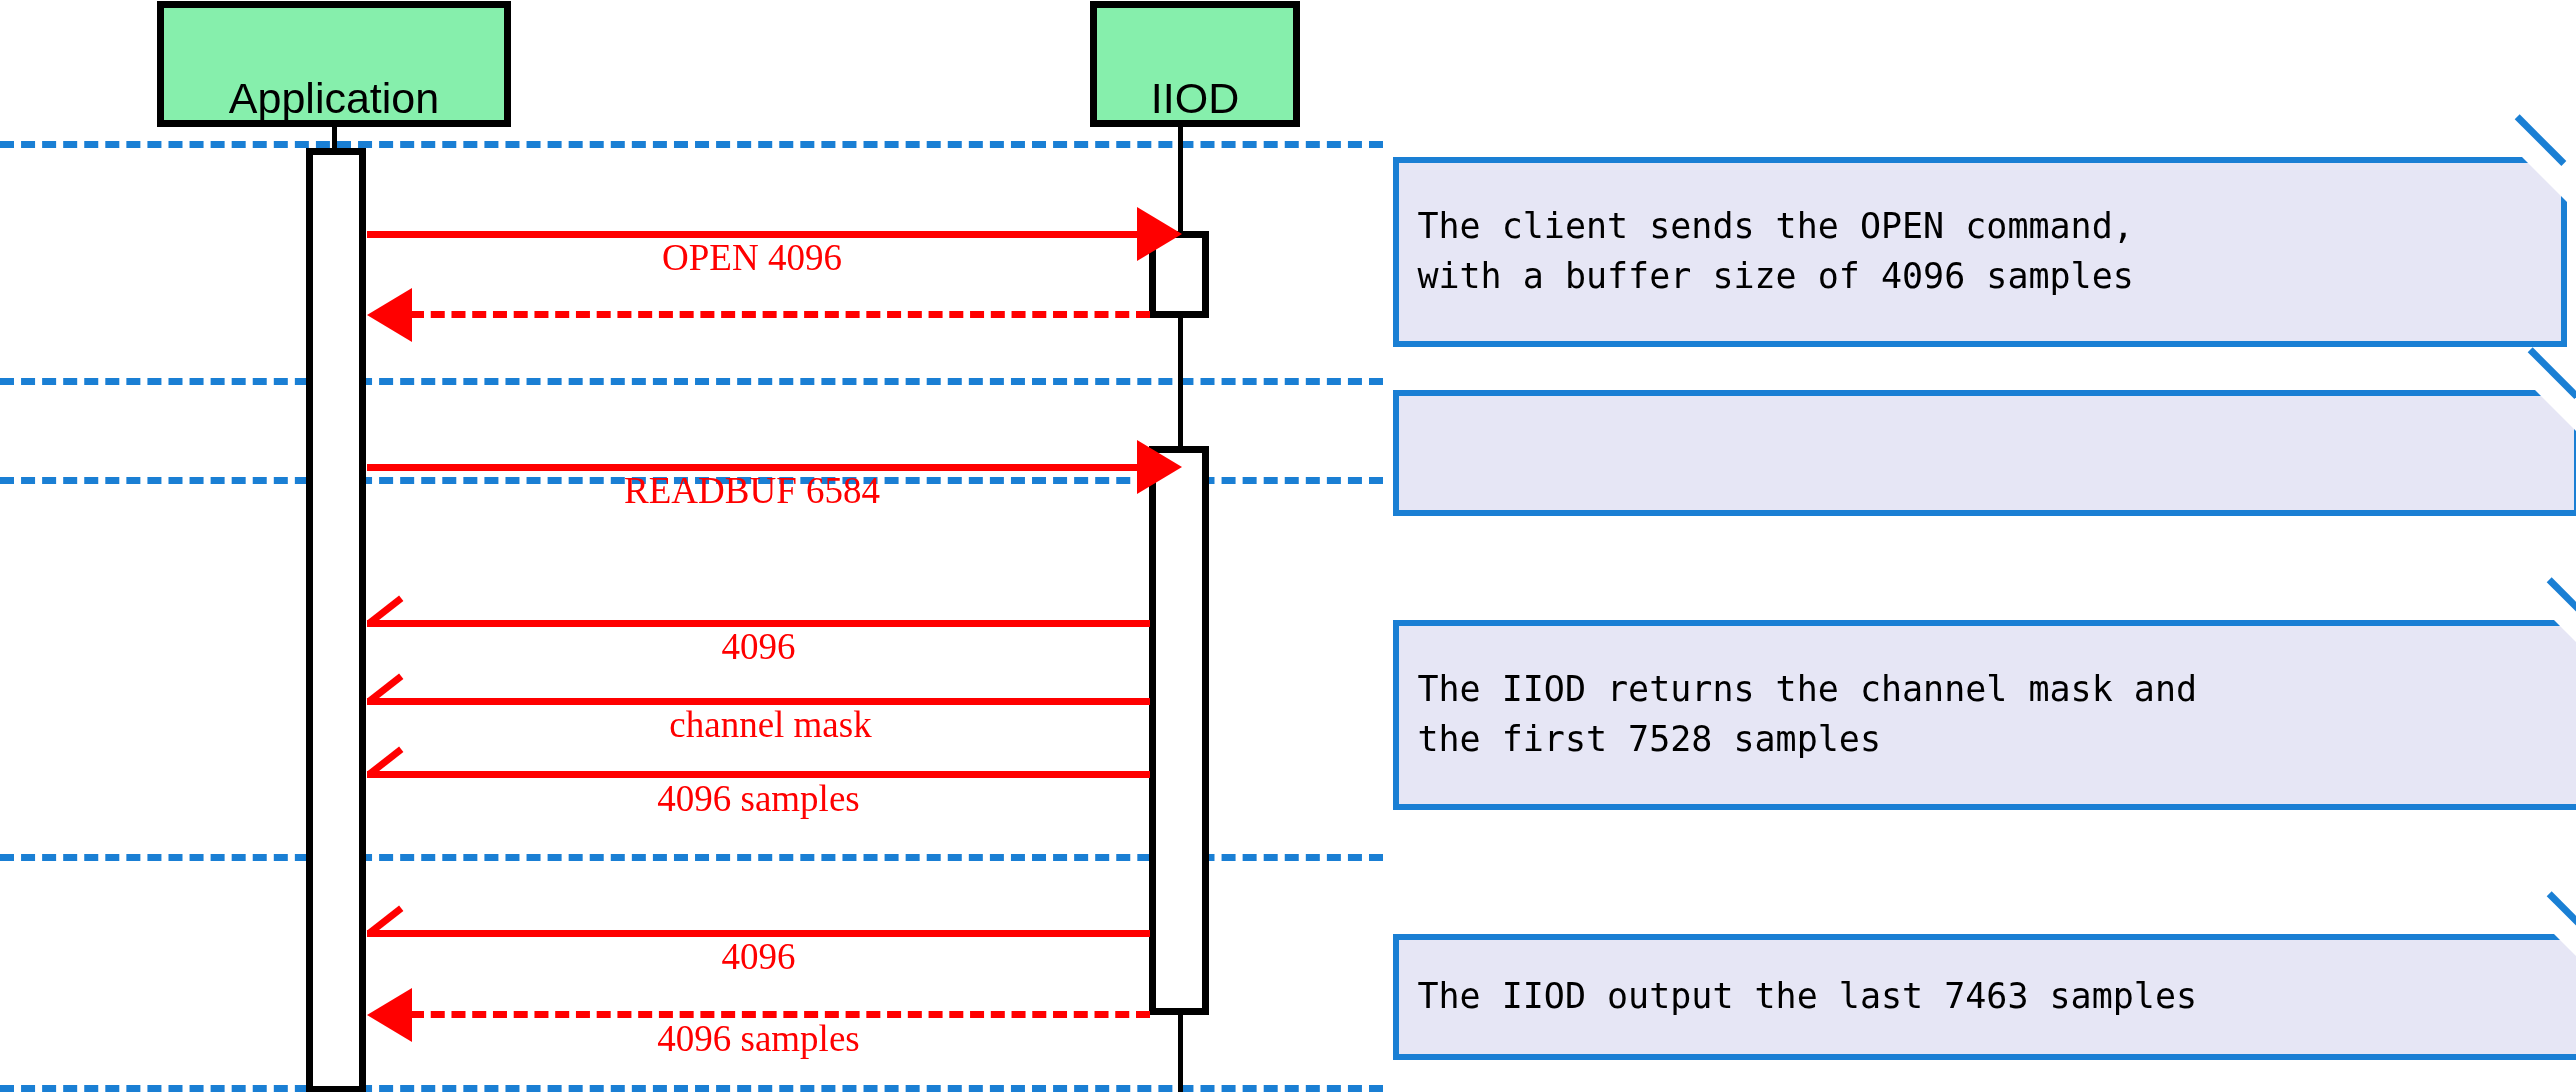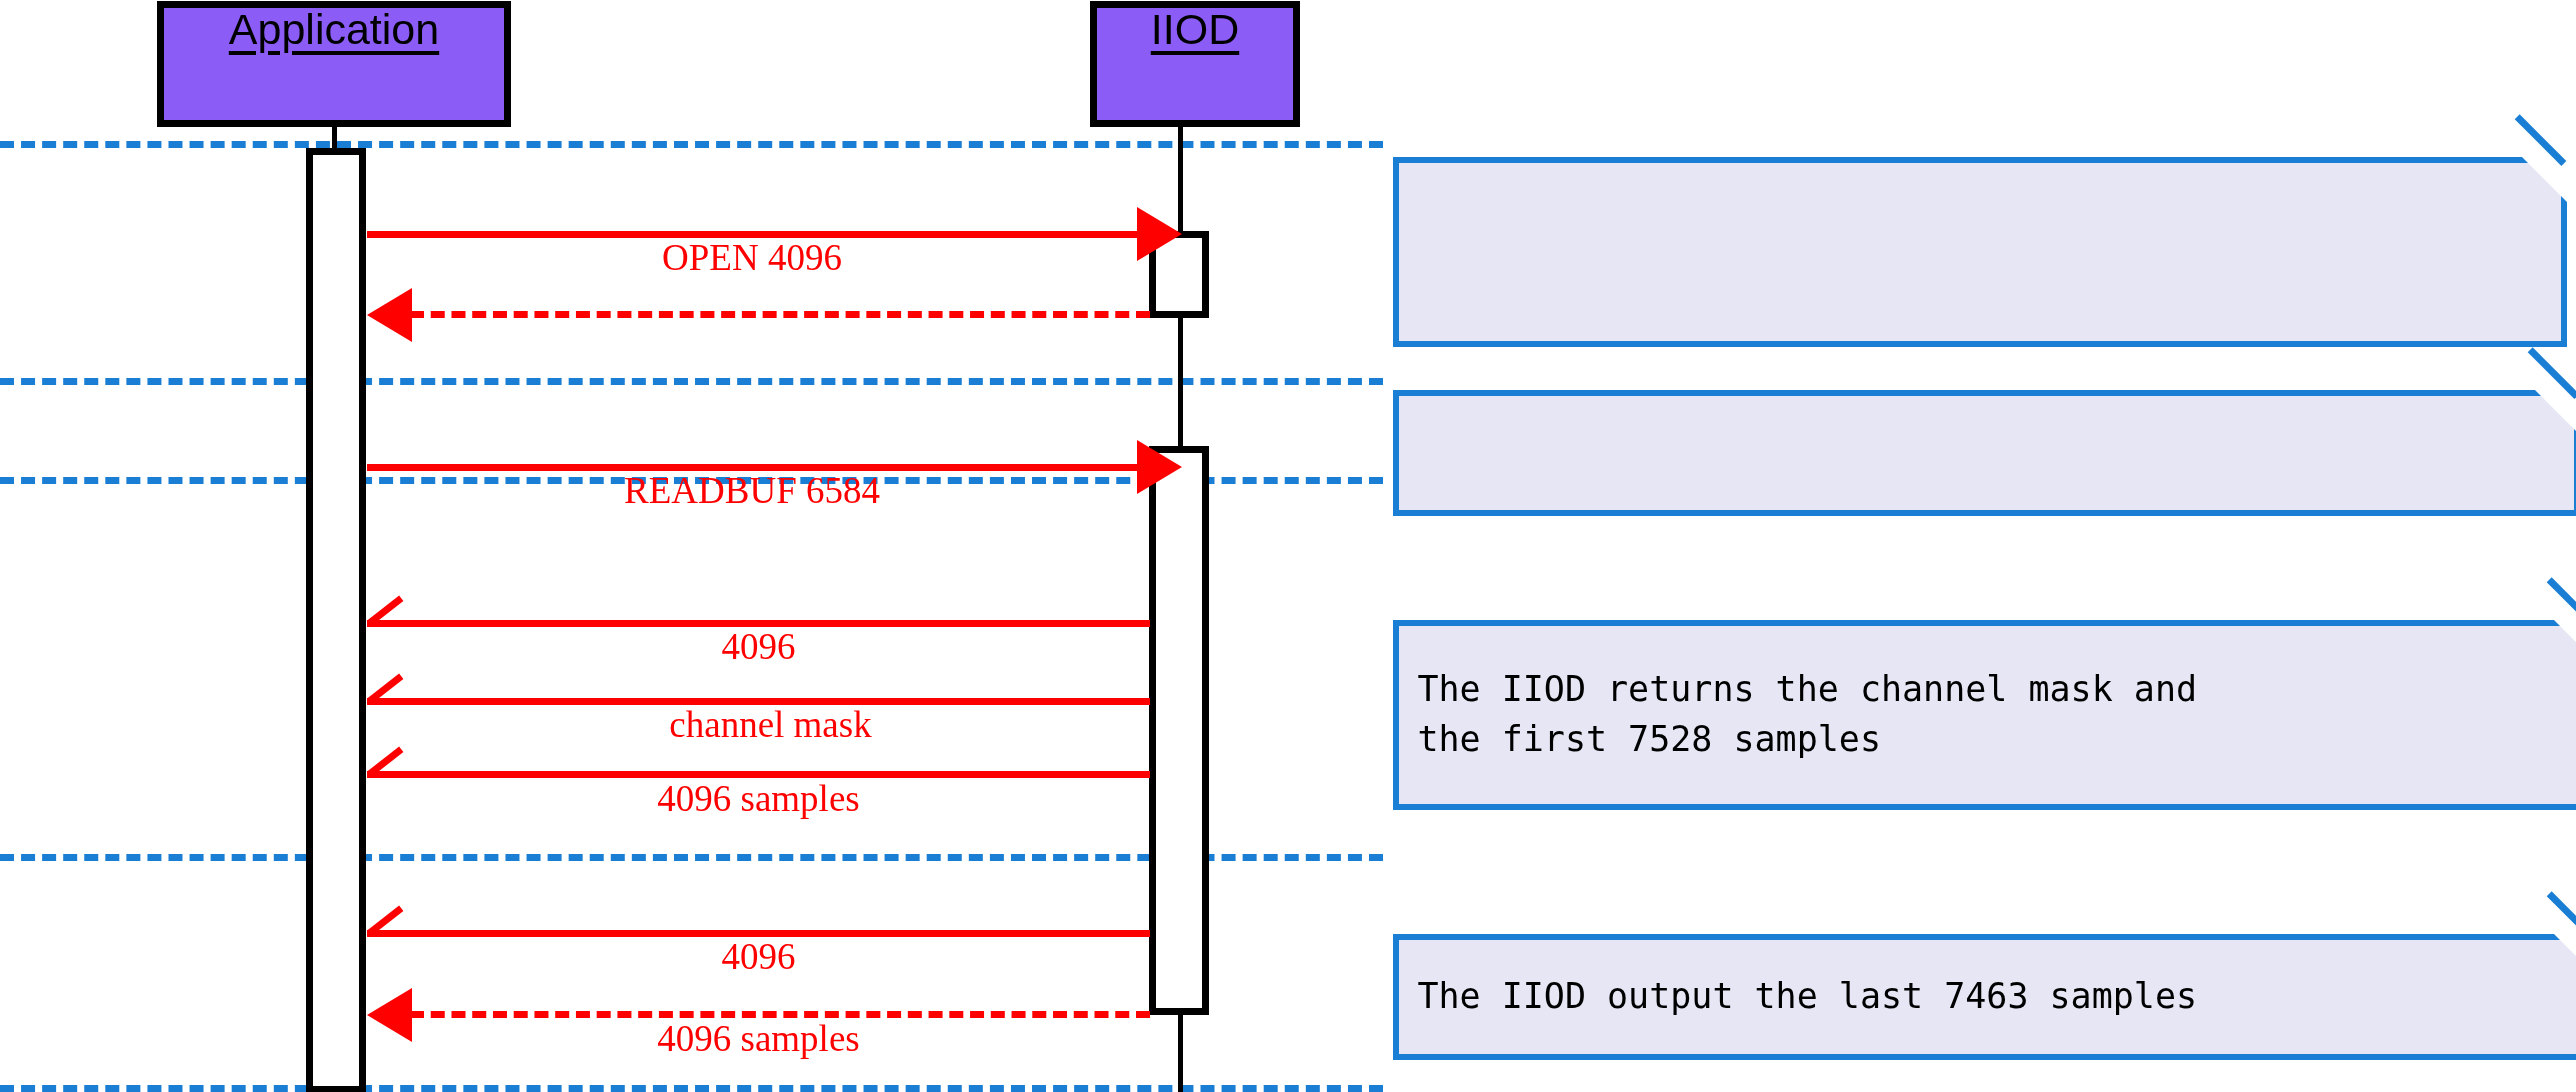--- a/index.html
+++ b/index.html
@@ -15,24 +15,24 @@
     width: 2576px;
     height: 1093px;
     background: #ffffff;
     overflow: hidden;
   }
 
   
   .actor-box {
     position: absolute;
     box-sizing: border-box;
-    background: #8b5cf6;
+    background: #86efac;
     border: 7.2px solid #000000;
     display: flex;
-    align-items: flex-start;
+    align-items: flex-end;
     justify-content: center;
   }
   .actor-label {
     font-family: "Liberation Sans", sans-serif;
     font-size: 43px;
     line-height: 1;
     color: #000000;
     text-decoration: underline;
     text-underline-offset: 6.6px;
     text-decoration-thickness: 3.9px;
@@ -193,20 +193,22 @@
 
   <div class="msg-line" style="left:367px; top:930px; width:783px;"></div>
   <div class="head-open-left" style="left:369px; top:930px;"></div>
   <div class="msg-label" style="left:367px; top:938px; width:783px;">4096</div>
 
   <div class="msg-line dashed" style="left:410px; top:1011px; width:740px;"></div>
   <div class="head-solid-left" style="left:367px; top:988px;"></div>
   <div class="msg-label" style="left:367px; top:1020px; width:783px;">4096 samples</div>
 
   <div class="note" style="left:1393px; top:157px; width:1174px; height:190px;">
+    <span class="note-text">The client sends the OPEN command,
+with a buffer size of 4096 samples</span>
     <span class="note-fold-tri"></span>
     <span class="note-fold-edge"></span>
   </div>
 
   <div class="note" style="left:1393px; top:390px; width:1187px; height:126px;">
     <span class="note-fold-tri"></span>
     <span class="note-fold-edge"></span>
   </div>
 
   <div class="note" style="left:1393px; top:620px; width:1206px; height:190px;">

